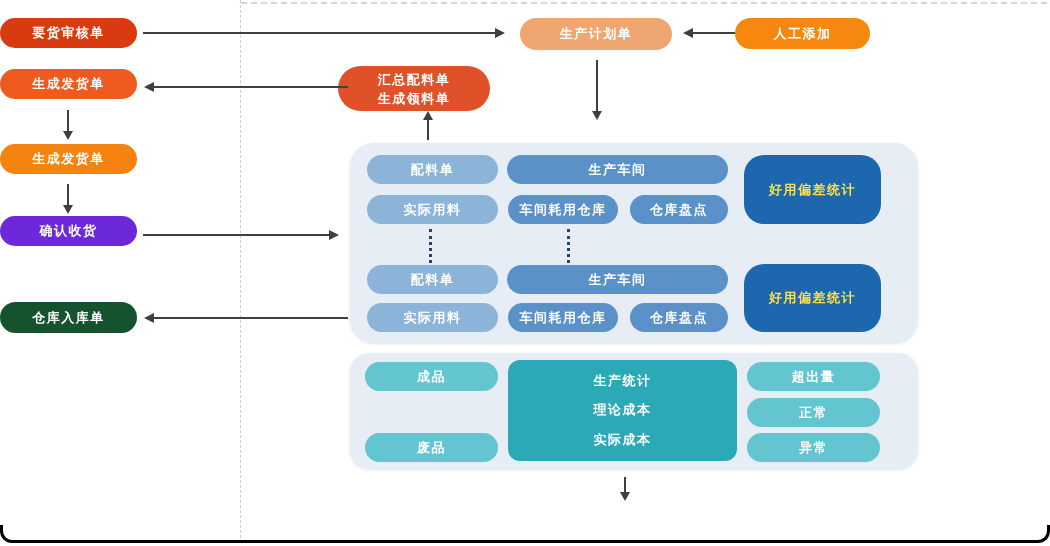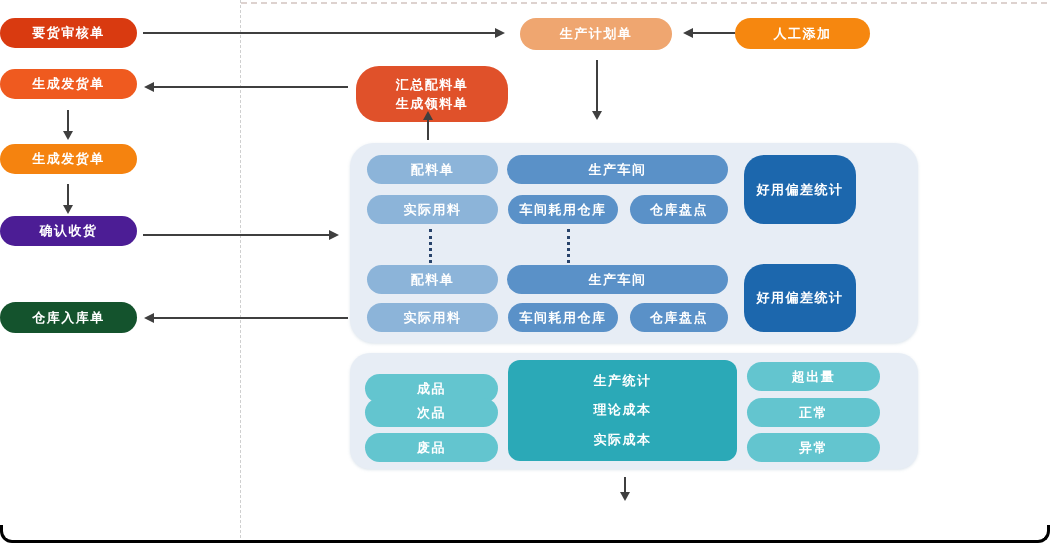--- a/index.html
+++ b/index.html
@@ -12,40 +12,40 @@
             border-left:1px dashed #cfcfcf; }
   .dash-h { position:absolute; top:2px; left:241px; width:806px; height:0;
             border-top:2px dashed #ddd2cf; }
   
   .pill { position:absolute; display:flex; align-items:center; justify-content:center;
           color:#fff; font-weight:bold; font-size:13px; letter-spacing:1.5px;
           border-radius:17px; white-space:nowrap; }
   .p-req   { left:0; top:18px;  width:137px; height:30px; background:#d93a10; }
   .p-pick  { left:0; top:69px;  width:137px; height:30px; background:#ef5a1f; }
   .p-ship  { left:0; top:144px; width:137px; height:30px; background:#f5830f; }
-  .p-recv  { left:0; top:216px; width:137px; height:30px; background:#4c1d95; }
+  .p-recv  { left:0; top:216px; width:137px; height:30px; background:#6d28d9; }
   .p-whin  { left:0; top:302px; width:137px; height:31px; background:#14532d; }
   .p-plan  { left:520px; top:18px; width:152px; height:32px; background:#efa670; }
   .p-manual{ left:735px; top:18px; width:135px; height:31px; background:#f6870f; }
-  .p-summary { left:356px; top:66px; width:152px; height:56px; background:#e0512a;
+  .p-summary { left:338px; top:66px; width:152px; height:45px; background:#e0512a;
                border-radius:23px; flex-direction:column; line-height:19px; }
   .p-end   { left:533px; top:503px; width:184px; height:31px; background:#7d9fbc; }
   
   .panel { position:absolute; left:350px; width:548px; background:#e7edf5;
            border-radius:24px; box-shadow:0 1px 3px rgba(120,150,180,.25);padding-left:20px; }
   .panel1 { top:143px; height:200px; }
   .panel2 { top:353px; height:116px; border-radius:20px; }
   .ip { position:absolute; display:flex; align-items:center; justify-content:center;
         color:#fff; font-weight:bold; font-size:13px; letter-spacing:1.5px;
         height:29px; border-radius:15px; white-space:nowrap; }
   .b-light { background:#8cb4d9; }
   .b-mid   { background:#5a91c8; }
   .b-dark  { position:absolute; display:flex; align-items:center; justify-content:center;
-             background:#1c67ad; color:#ffffff; font-weight:bold; font-size:13px;
-             letter-spacing:1.5px; border-radius:20px; width:112px; height:69px;font-family:Liberation Mono, monospace; }
+             background:#1c67ad; color:#fde047; font-weight:bold; font-size:13px;
+             letter-spacing:1.5px; border-radius:20px; width:137px; height:69px;font-family:Liberation Mono, monospace; }
   .t-light { background:#63c5cf; }
   .t-box { position:absolute; left:158px; top:7px; width:229px; height:101px;
            background:#2ba9b7; border-radius:12px; display:flex; flex-direction:column;
            justify-content:space-around; align-items:center; color:#fff;
            font-weight:bold; font-size:13px; letter-spacing:1.5px; padding:6px 0;
            box-sizing:border-box; }
   .dots { position:absolute; width:0; border-left:3px dotted #28436b; height:34px; top:86px; }
   
   .ln-h { position:absolute; height:2px; background:#3f3f3f; }
   .ln-v { position:absolute; width:2px;  background:#3f3f3f; }
@@ -137,22 +137,21 @@
 
     <div class="ip b-light" style="left:17px; top:122px; width:131px;">配料单</div>
     <div class="ip b-mid" style="left:157px; top:122px; width:221px;">生产车间</div>
     <div class="b-dark" style="left:394px; top:121px; height:68px;">好用偏差统计</div>
     <div class="ip b-light" style="left:17px; top:160px; width:131px;">实际用料</div>
     <div class="ip b-mid" style="left:158px; top:160px; width:110px;">车间耗用仓库</div>
     <div class="ip b-mid" style="left:280px; top:160px; width:98px;">仓库盘点</div>
   </div>
 
   <div class="panel panel2">
-    <div class="ip t-light" style="left:15px; top:9px;  width:133px;margin-top:12px;">成品</div>
-    <div class="ip t-light" style="left:15px; top:45px; width:133px;">次品</div>
+    <div class="ip t-light" style="left:15px; top:9px;  width:133px;">成品</div>
     <div class="ip t-light" style="left:15px; top:80px; width:133px;">废品</div>
 
     <div class="t-box">
       <span>生产统计</span>
       <span>理论成本</span>
       <span>实际成本</span>
     </div>
 
     <div class="ip t-light" style="left:397px; top:9px;  width:133px;">超出量</div>
     <div class="ip t-light" style="left:397px; top:45px; width:133px;">正常</div>

